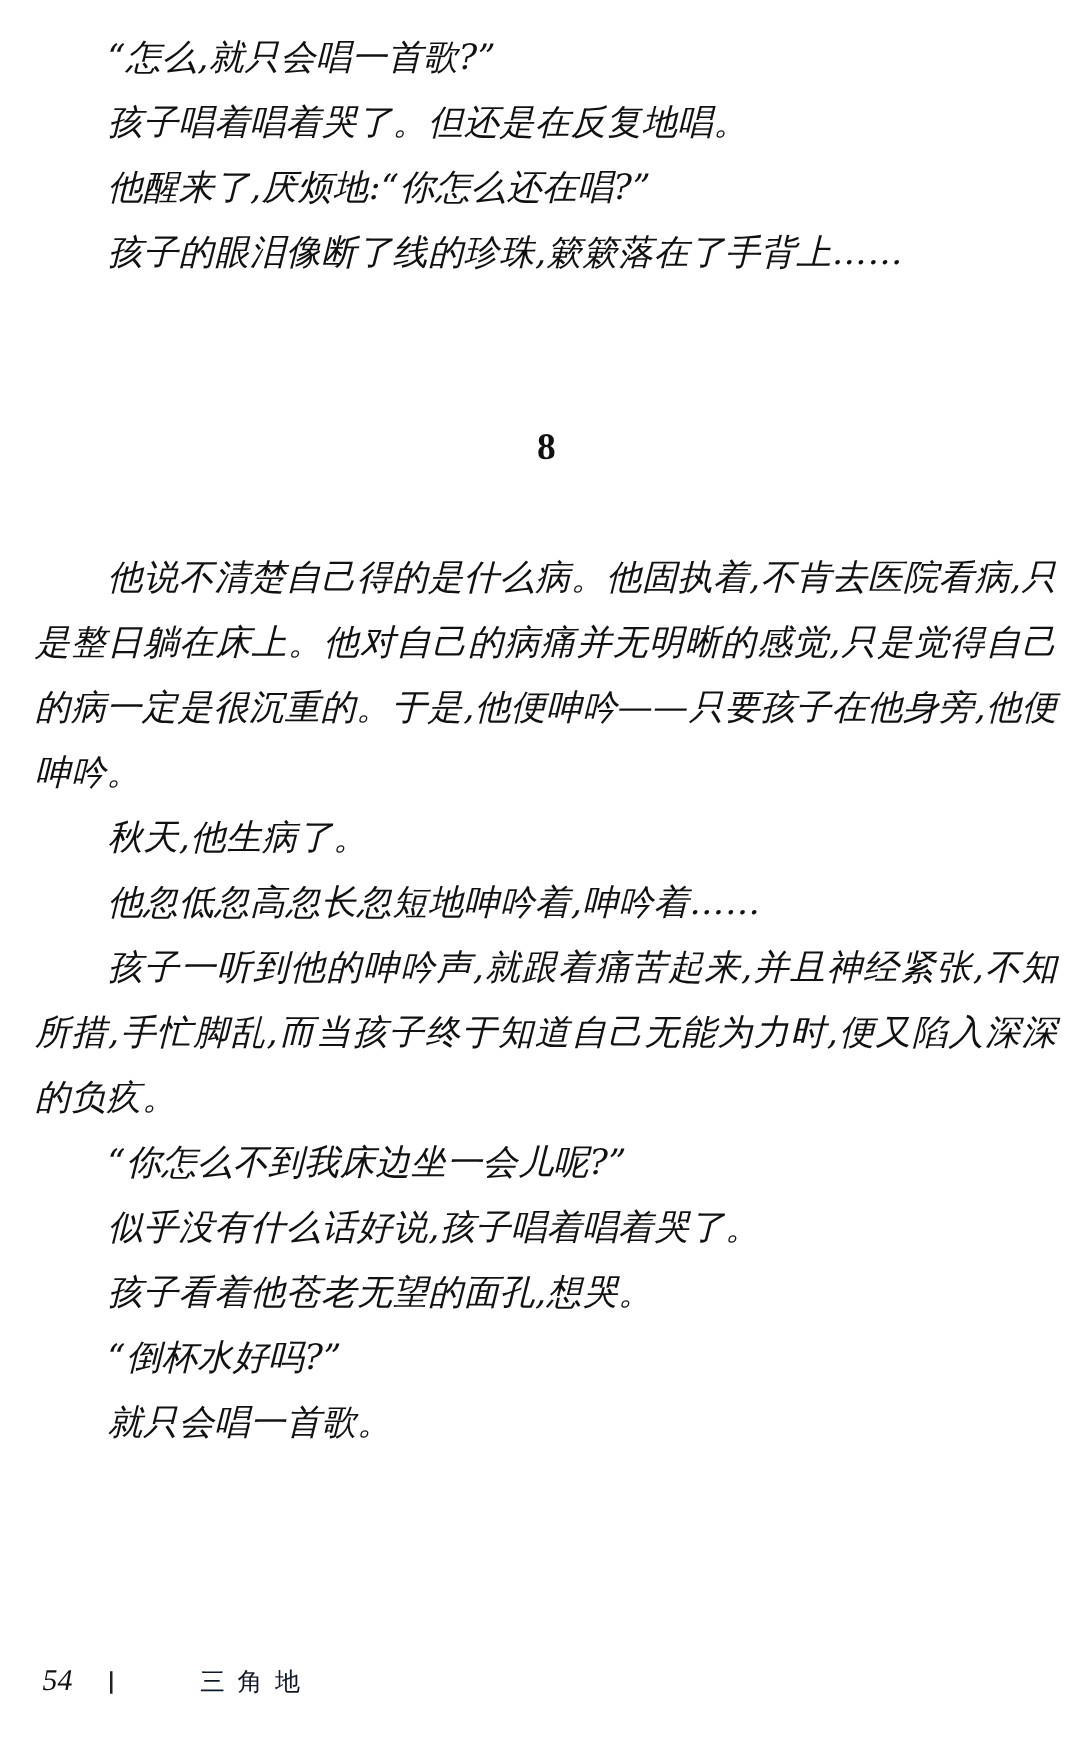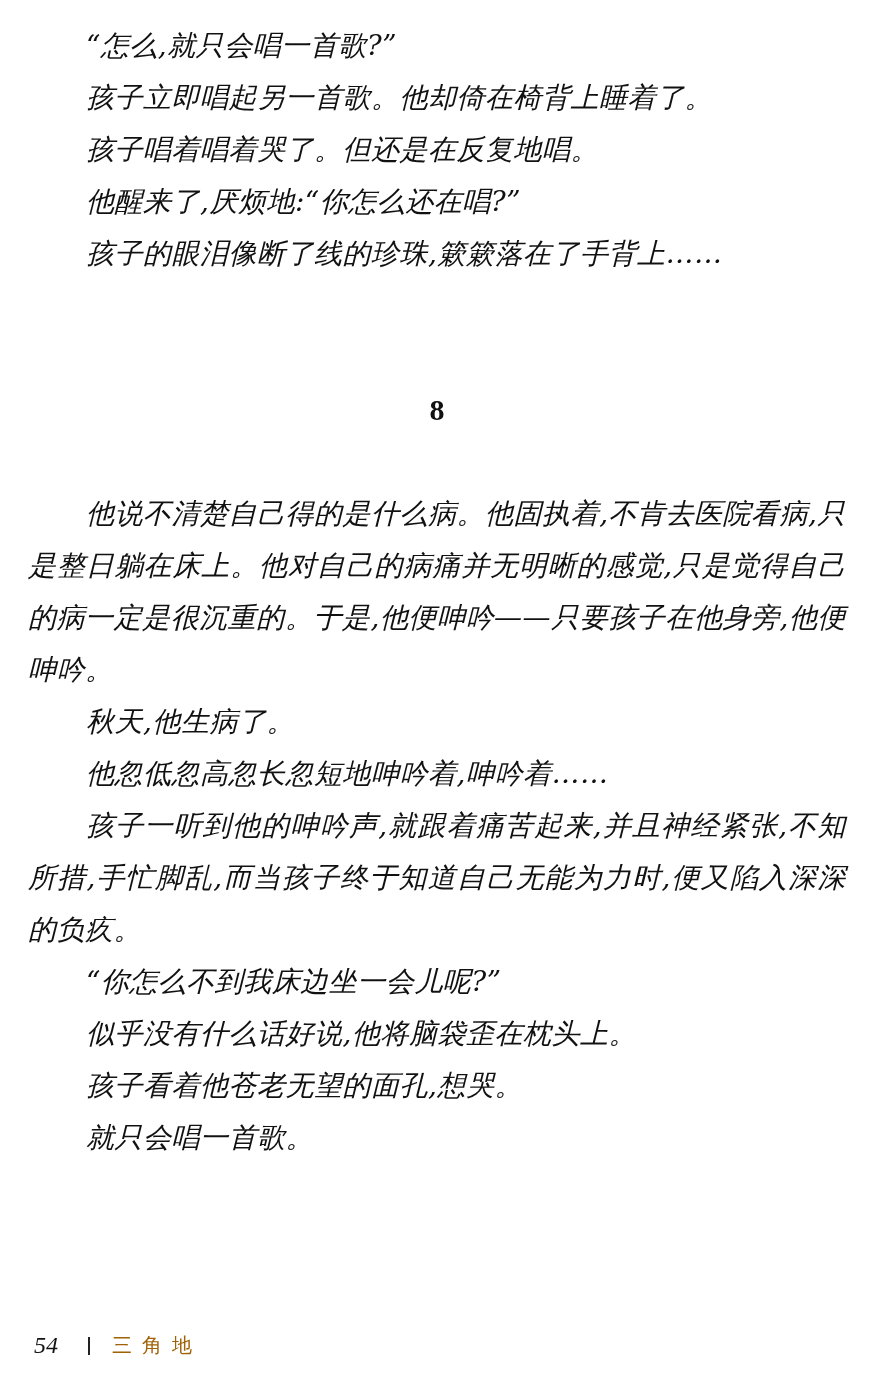--- a/index.html
+++ b/index.html
@@ -59,47 +59,48 @@
       width: 2px;
       height: 18px;
       background: #222;
       margin-left: 30px;
       margin-right: 22px;
     }
     .book-title {
       font-family: "DejaVu Sans", sans-serif;
       font-size: 20px;
       letter-spacing: 10px;
-      color: #a16207;
+      color: #0f172a;
+      margin-left: 48px;
     }
   </style>
 </head>
 <body>
 
 <div class="page">
   <section>
     <p class="para">“怎么,就只会唱一首歌?”</p>
-    <p class="para">孩子立即唱起另一首歌。他却倚在椅背上睡着了。</p>
     <p class="para">孩子唱着唱着哭了。但还是在反复地唱。</p>
     <p class="para">他醒来了,厌烦地:“你怎么还在唱?”</p>
     <p class="para">孩子的眼泪像断了线的珍珠,簌簌落在了手背上……</p>
   </section>
 
   <div class="gap-before-number"></div>
   <h2 class="section-number">8</h2>
   <div class="gap-after-number"></div>
 
   <section>
     <p class="para">他说不清楚自己得的是什么病。他固执着,不肯去医院看病,只是整日躺在床上。他对自己的病痛并无明晰的感觉,只是觉得自己的病一定是很沉重的。于是,他便呻吟——只要孩子在他身旁,他便呻吟。</p>
     <p class="para">秋天,他生病了。</p>
     <p class="para">他忽低忽高忽长忽短地呻吟着,呻吟着……</p>
     <p class="para">孩子一听到他的呻吟声,就跟着痛苦起来,并且神经紧张,不知所措,手忙脚乱,而当孩子终于知道自己无能为力时,便又陷入深深的负疚。</p>
     <p class="para">“你怎么不到我床边坐一会儿呢?”</p>
-    <p class="para">似乎没有什么话好说,他将脑袋歪在枕头上。</p>
+    <p class="para">似乎没有什么话好说,孩子唱着唱着哭了。</p>
     <p class="para">孩子看着他苍老无望的面孔,想哭。</p>
+    <p class="para">“倒杯水好吗?”</p>
     <p class="para">就只会唱一首歌。</p>
   </section>
 </div>
 
 <footer class="footer">
   <span class="page-number">54</span>
   <span class="footer-divider"></span>
   <span class="book-title">三角地</span>
 </footer>
 

